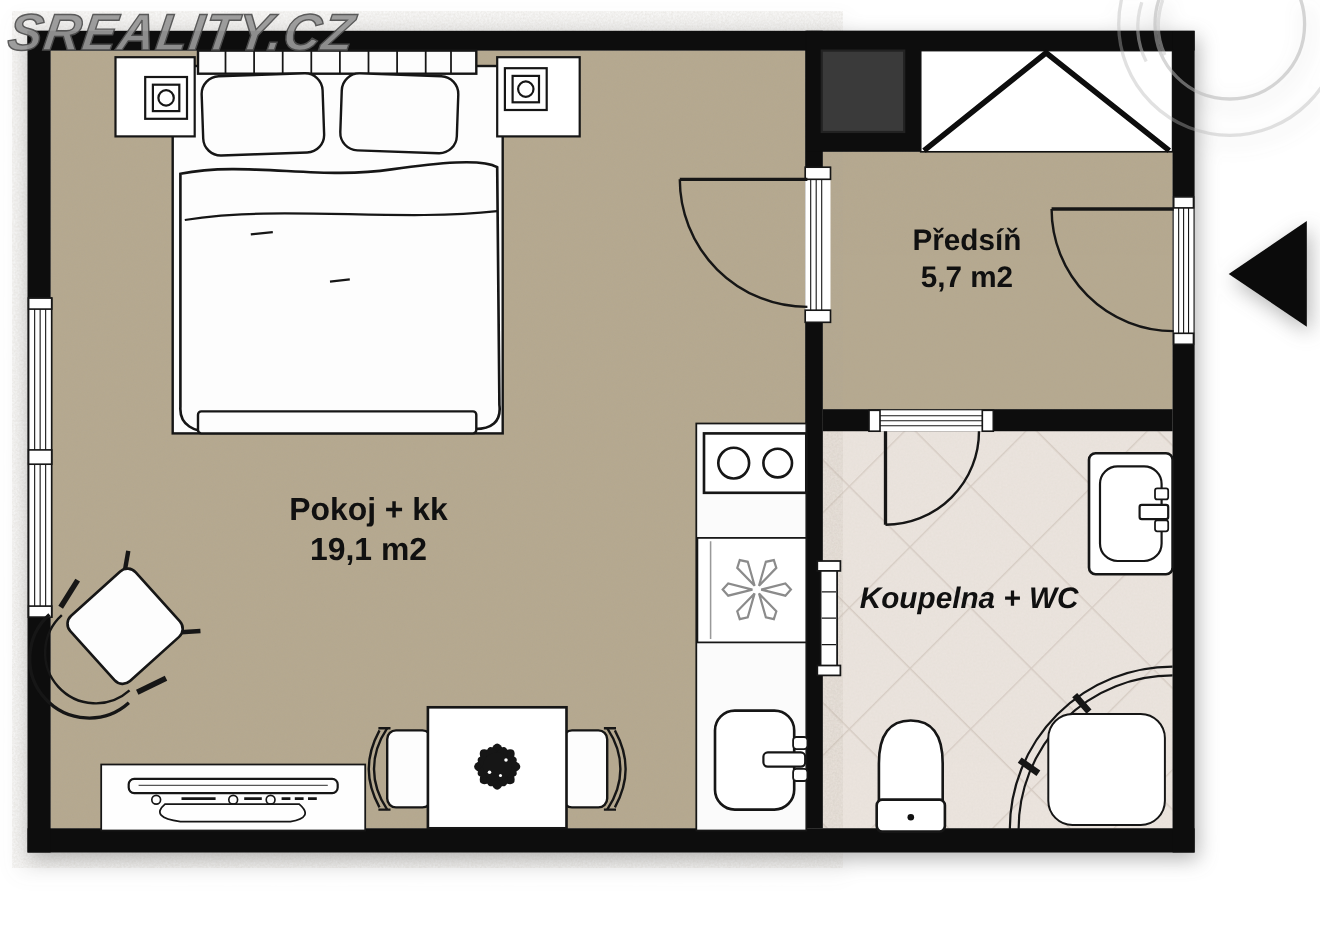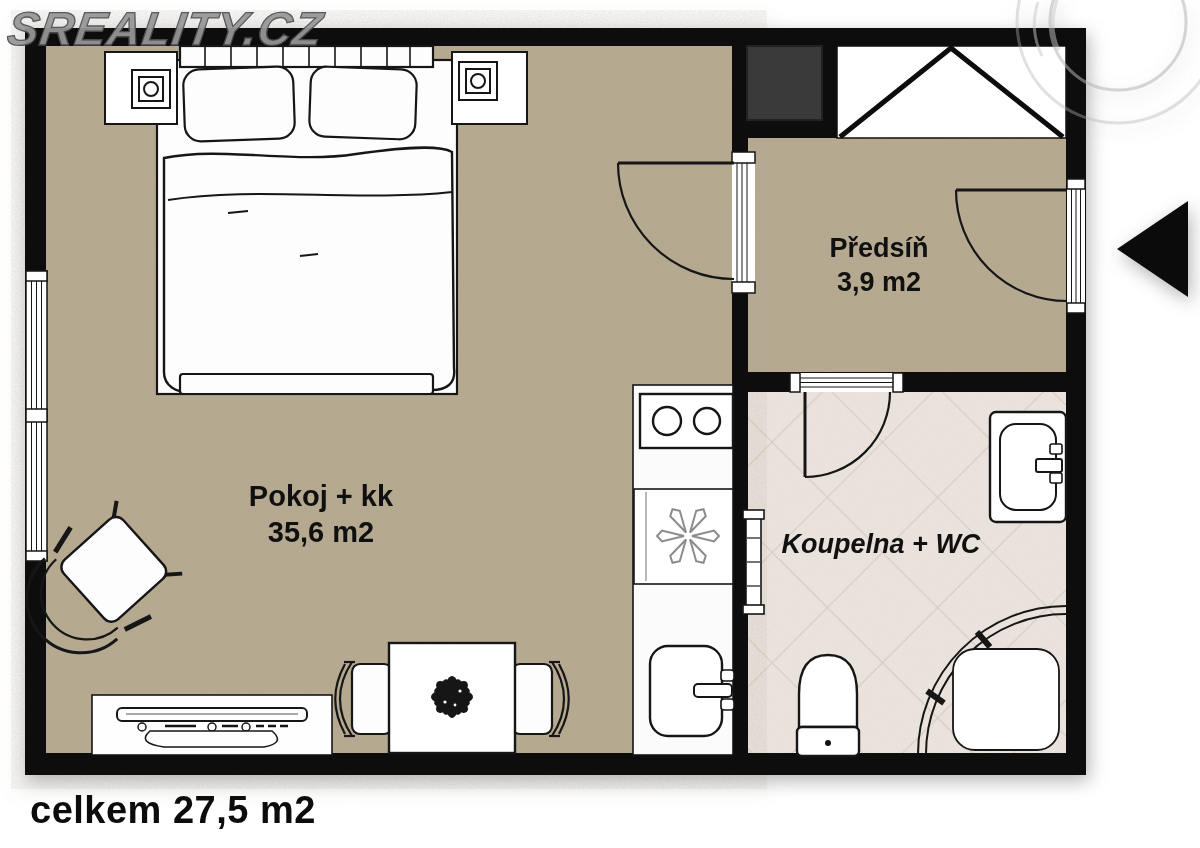--- a/index.html
+++ b/index.html
@@ -1,22 +1,22 @@
 <!DOCTYPE html>
 <html><head>
 <meta charset="utf-8">
 <style>
   html,body{margin:0;padding:0;background:#ffffff;}
   .stage{position:relative;width:1200px;height:848px;background:#fff;overflow:hidden;
          font-family:"Liberation Sans",sans-serif;}
   .plan-svg{position:absolute;left:0;top:0;filter:drop-shadow(3px 6px 9px rgba(70,70,70,.40));}
   .room-label{position:absolute;text-align:center;color:#101010;font-weight:bold;line-height:1.25;}
   .room-label .nm,.room-label .ar{display:block;}
-  #label-pokoj{left:171px;top:446px;width:300px;font-size:29px;margin-top:32px;}
-  #label-predsin{left:728px;top:232px;width:302px;font-size:27px;}
+  #label-pokoj{left:185px;top:446px;width:300px;font-size:29px;}
+  #label-predsin{left:728px;top:202px;width:302px;font-size:27px;}
   #label-koupelna{left:728px;top:528px;width:306px;font-size:27px;font-style:italic;}
   .total{position:absolute;left:30px;top:789px;font-size:38px;font-weight:bold;color:#0c0c0c;letter-spacing:.5px;}
   .watermark{position:absolute;left:8px;top:1px;font-size:47px;font-weight:bold;font-style:italic;
              transform:skewX(-8deg);color:#979797;-webkit-text-stroke:1.3px #4f4f4f;
              letter-spacing:1px;opacity:.93;white-space:nowrap;}
 </style>
 </head>
 <body>
 
 <div class="stage">
@@ -267,26 +267,25 @@
     <circle cx="1118" cy="22" r="101" stroke="rgba(180,180,180,0.40)" stroke-width="3"></circle>
     <path d="M1038 2 Q1029 30 1042 56" stroke="rgba(200,200,200,0.5)" stroke-width="3"></path>
     <path d="M1057 0 Q1048 27 1059 50" stroke="rgba(200,200,200,0.5)" stroke-width="3"></path>
   </g>
 </svg>
 
   <div class="watermark">SREALITY.CZ</div>
 
   <div class="room-label" id="label-pokoj">
     <span class="nm">Pokoj + kk</span>
-    <span class="ar">35,6 m2</span>
+    <span class="ar">19,1 m2</span>
   </div>
 
   <div class="room-label" id="label-predsin">
     <span class="nm">Předsíň</span>
-    <span class="ar">3,9 m2</span>
+    <span class="ar">5,7 m2</span>
   </div>
 
   <div class="room-label" id="label-koupelna">
     <span class="nm">Koupelna + WC</span>
   </div>
 
-  <div class="total">celkem 27,5 m2</div>
 </div>
 
 </body></html>

